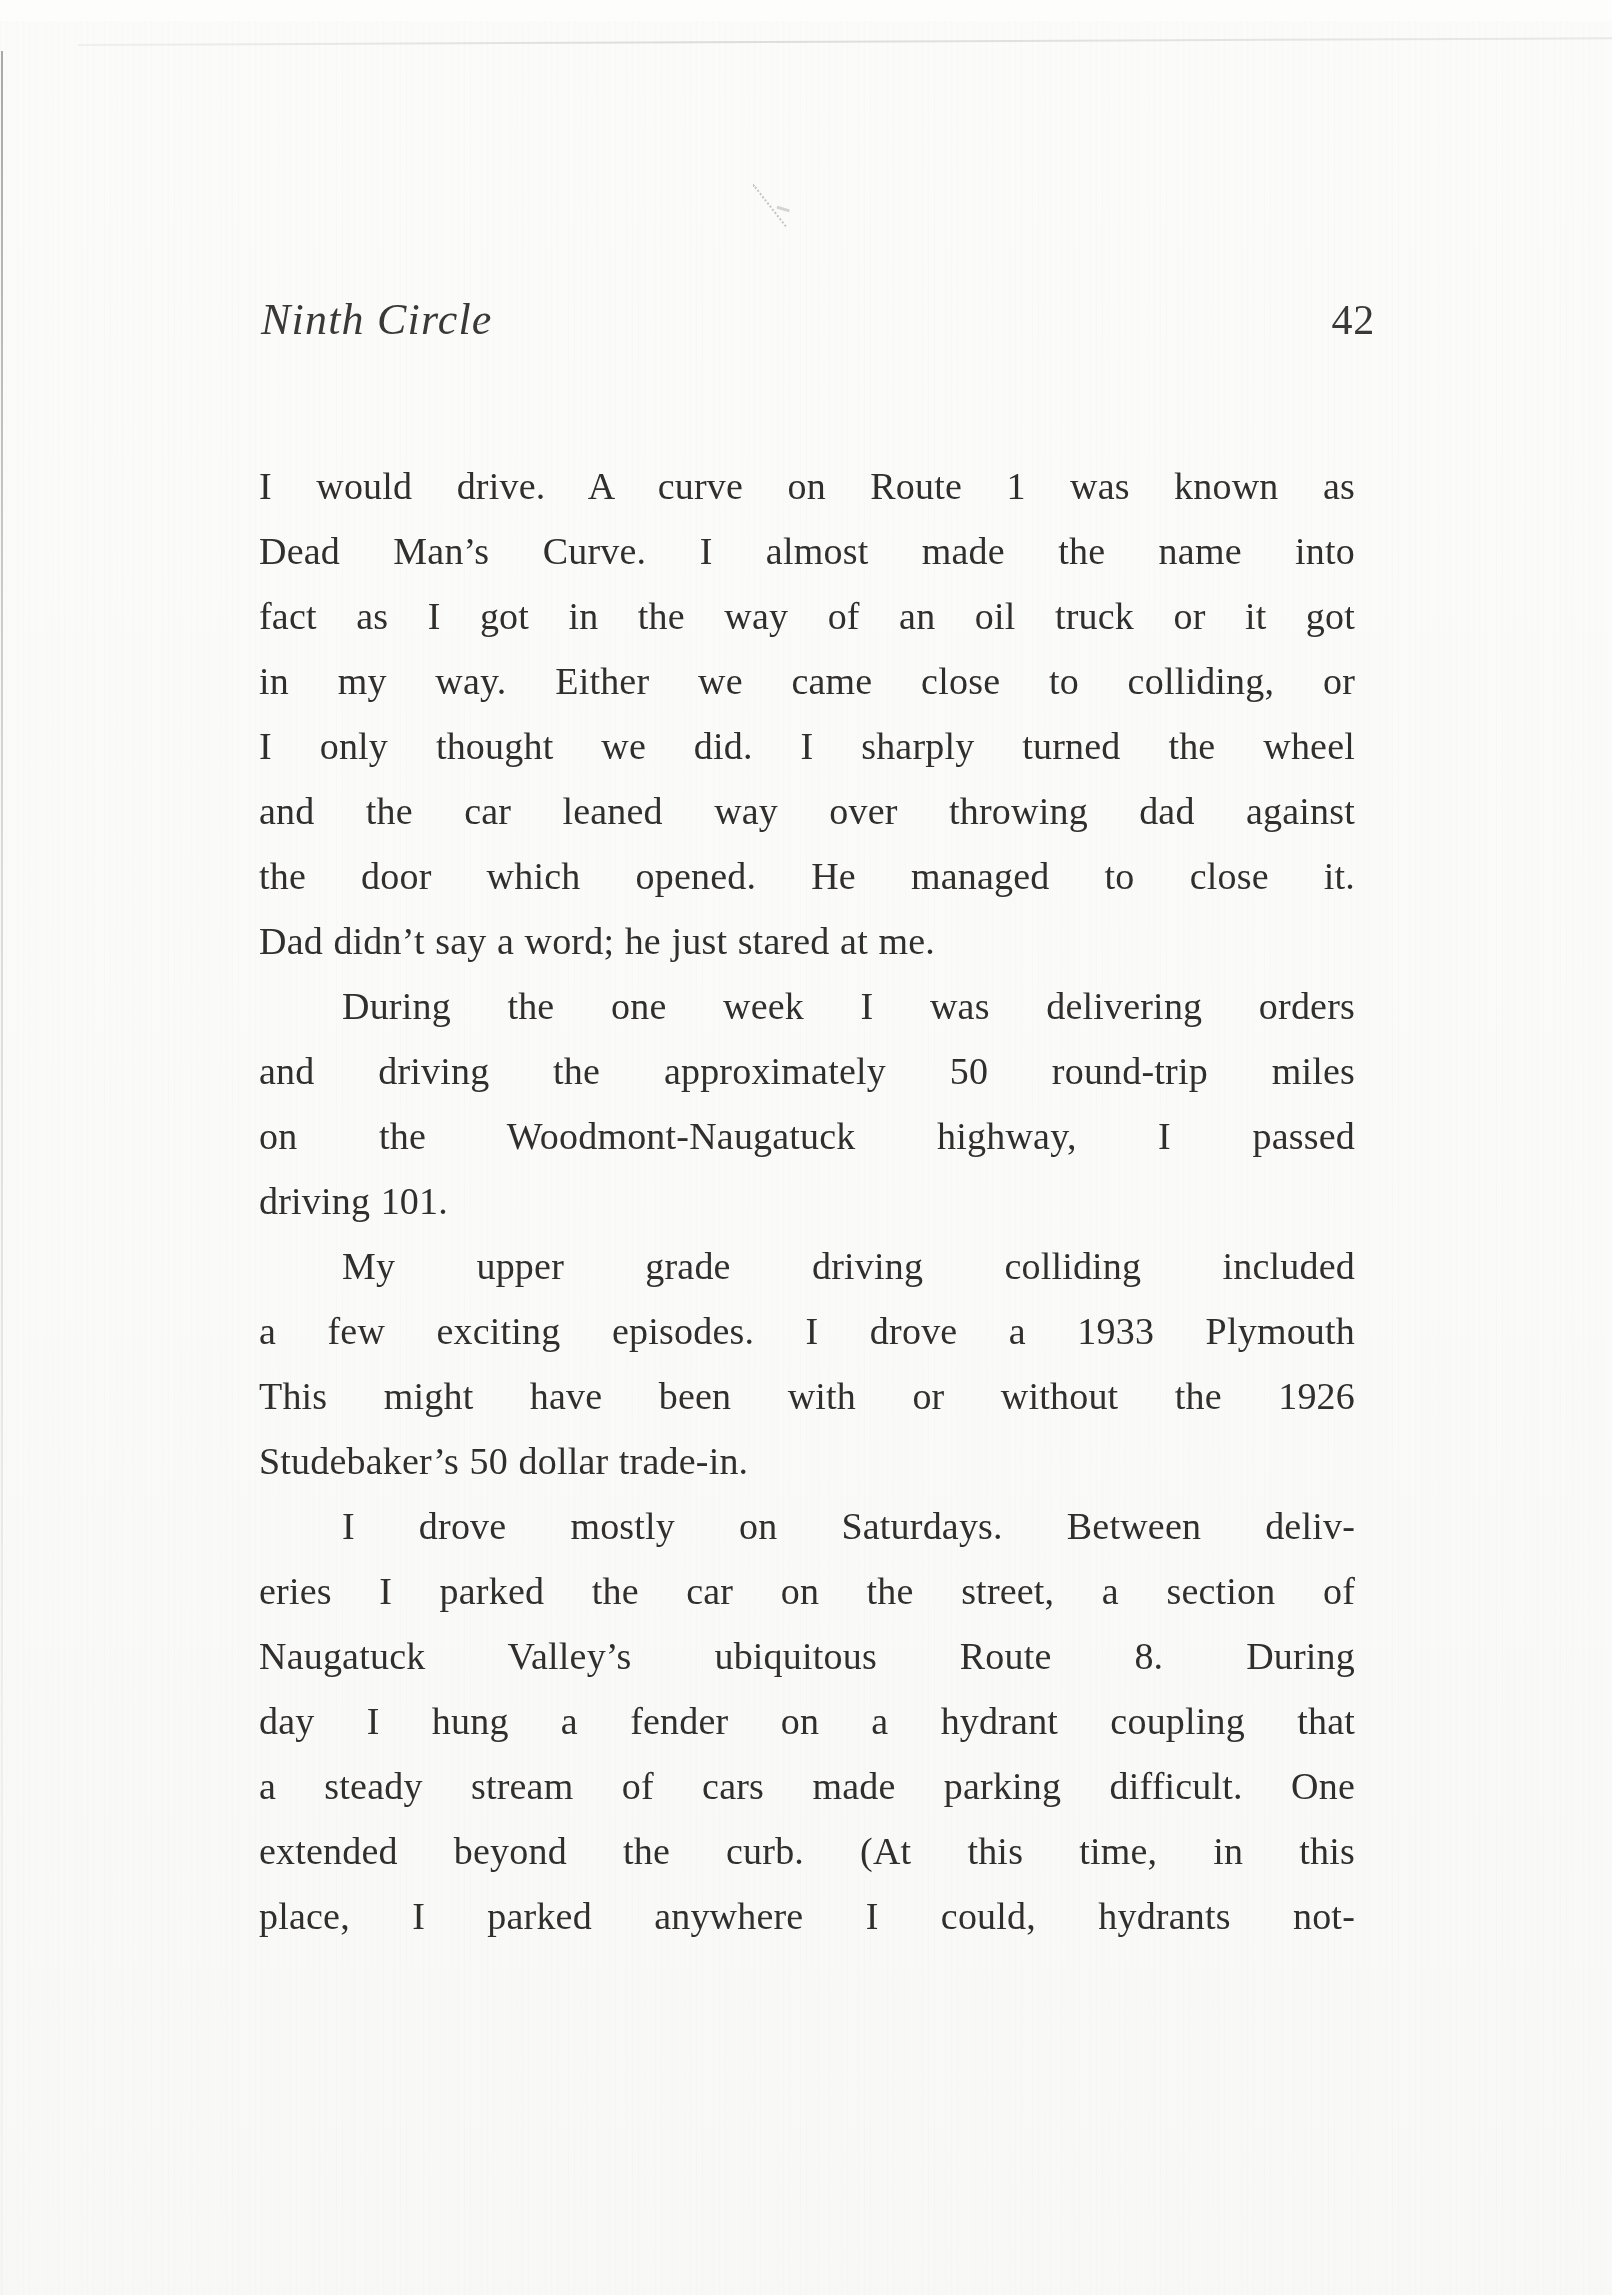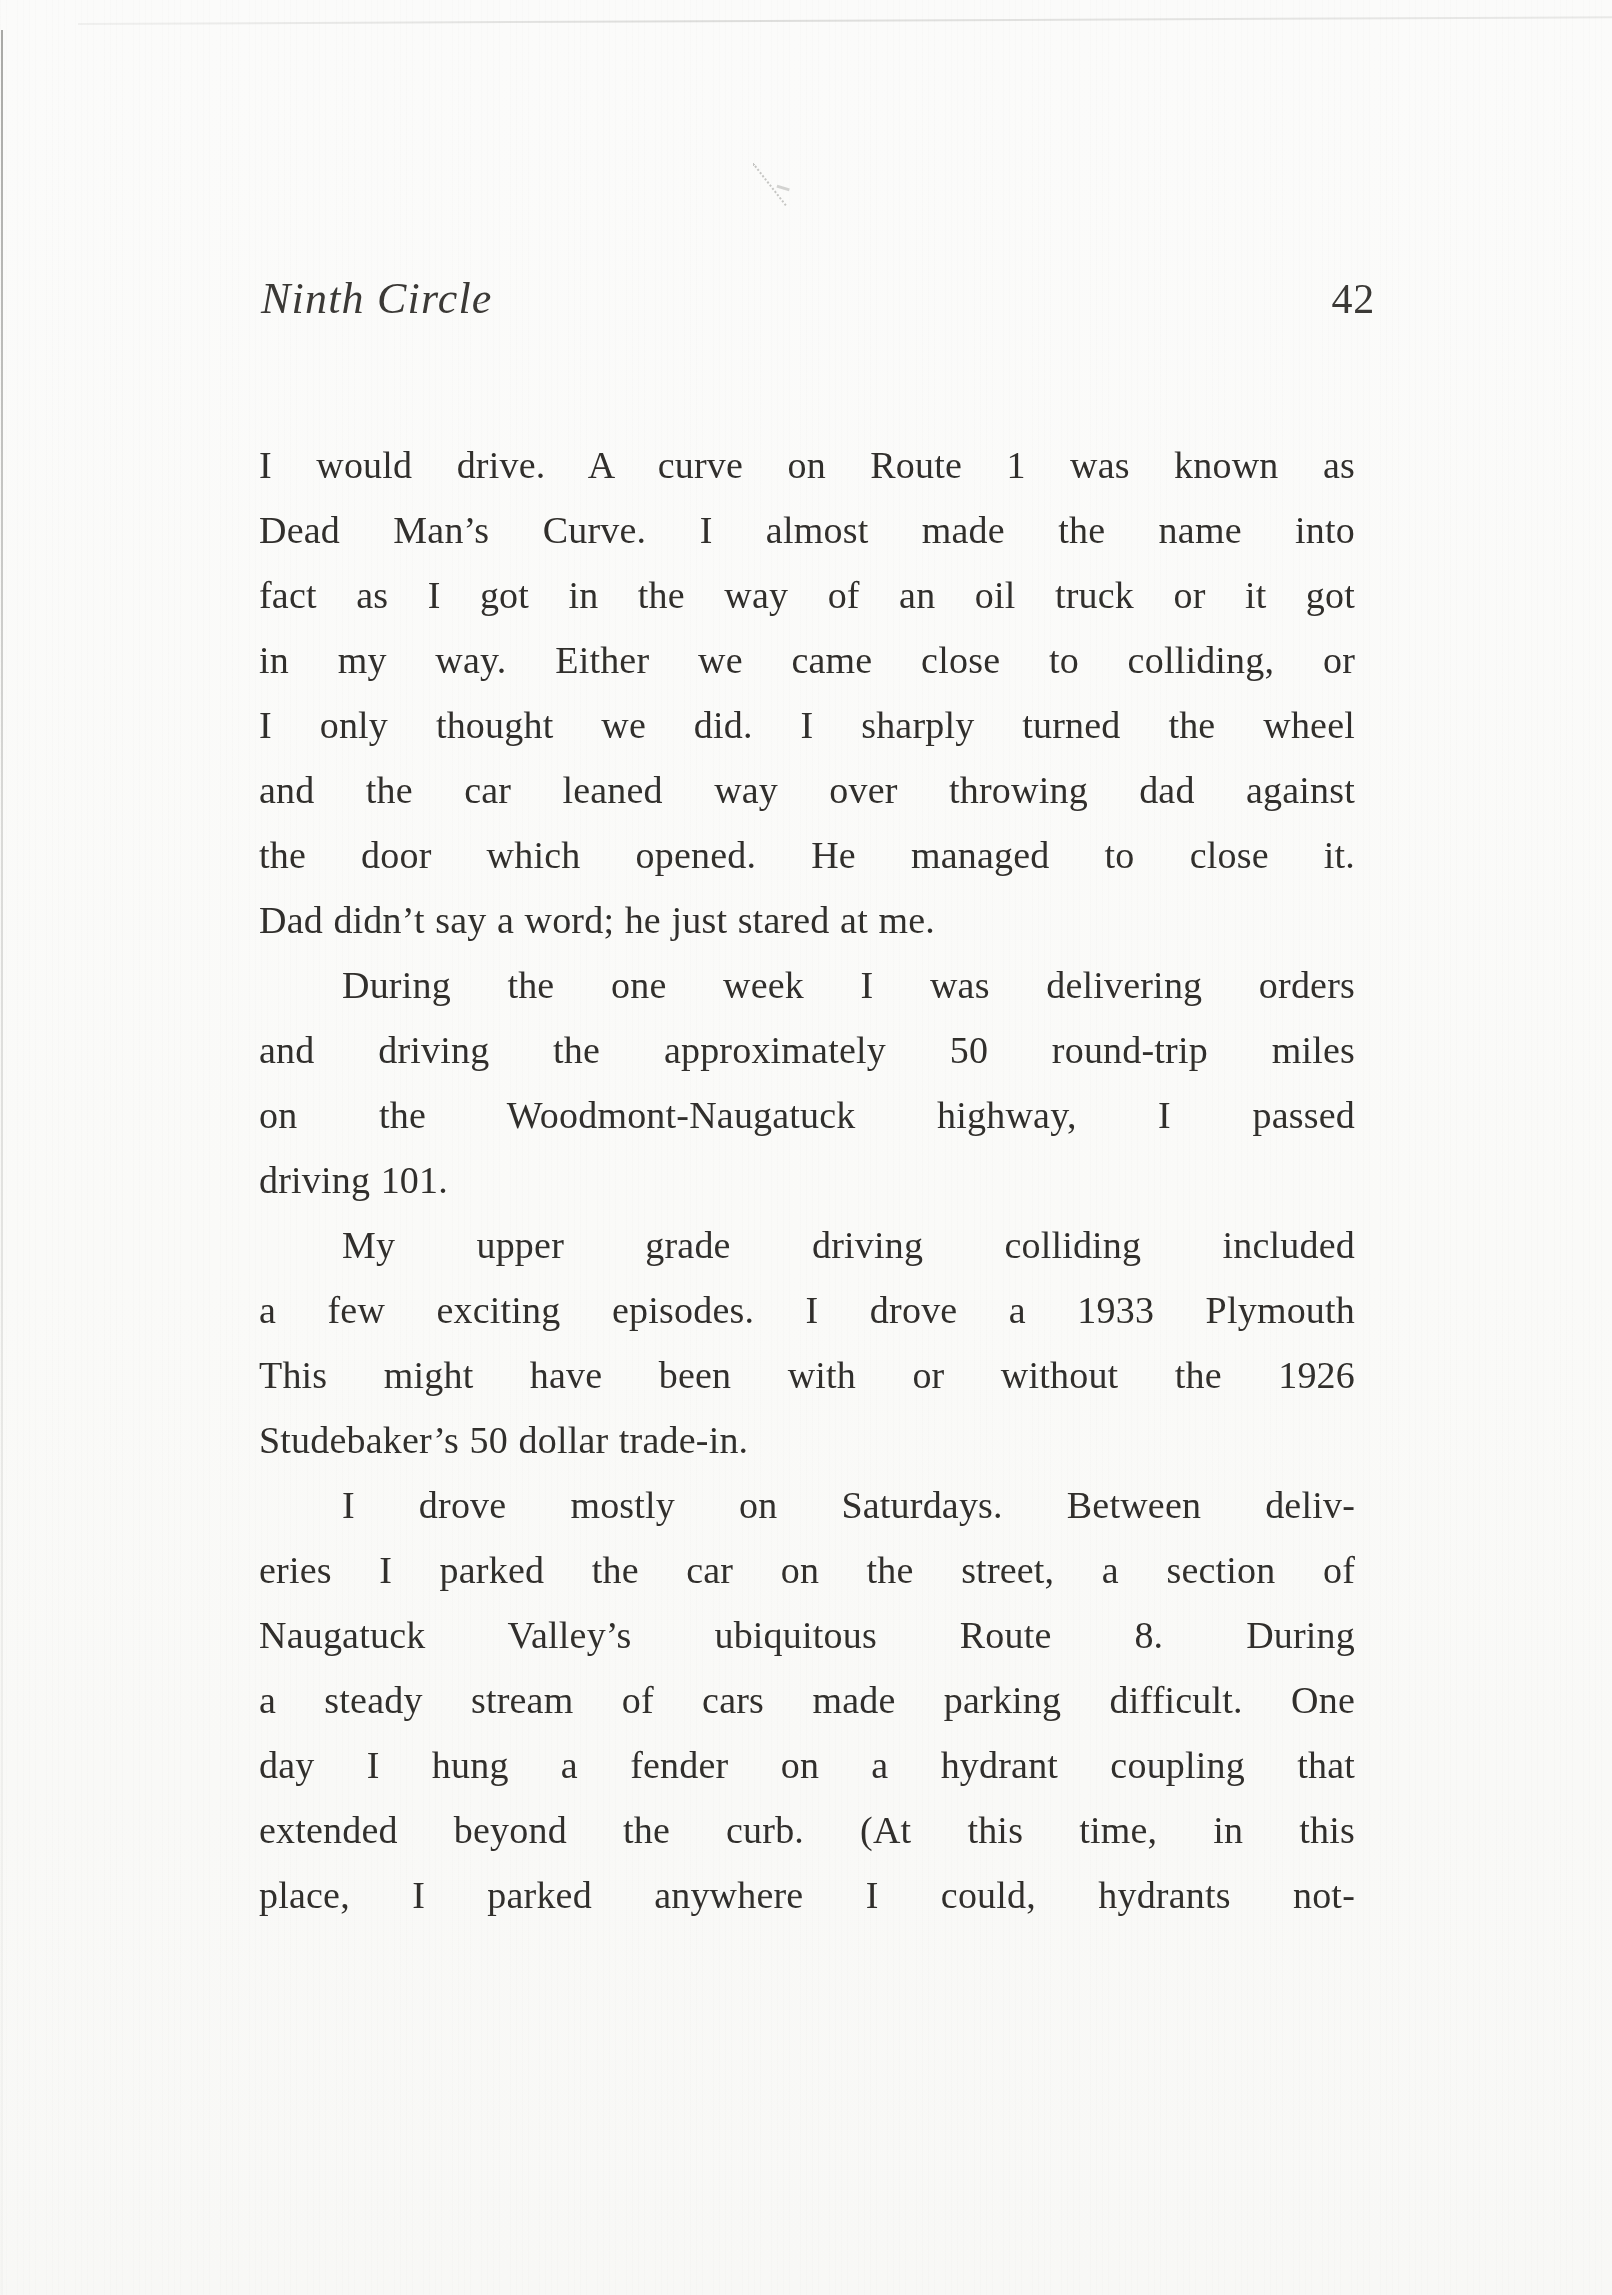--- a/index.html
+++ b/index.html
@@ -7,20 +7,21 @@
     width: 1612px; height: 2295px;
     background: #fdfdfc;
     font-family: "Liberation Serif", serif;
     overflow: hidden;
   }
   .page {
     position: absolute; inset: 0;
     background:
       repeating-linear-gradient(90deg, rgba(90,90,85,0.015) 0 0.8px, rgba(0,0,0,0) 0.8px 5.8px),
       linear-gradient(180deg, #fbfbfa 0%, #fafaf8 55%, #f8f8f6 100%);
+    margin-top: 21px;
   }
   
   .edge-top {
     position: absolute; left: 78px; right: 0; top: 23px; height: 1.6px;
     background: linear-gradient(90deg, rgba(140,140,136,0.10), rgba(150,150,146,0.30) 40%, rgba(150,150,146,0.18));
     transform: rotate(-0.25deg); transform-origin: left center;
   }
   .edge-left {
     position: absolute; left: 0.8px; top: 30px; bottom: 0; width: 2.5px;
     background: linear-gradient(180deg, rgba(100,100,96,0.55), rgba(130,130,126,0.28) 35%, rgba(160,160,156,0.12) 75%, rgba(170,170,166,0.06));
@@ -85,19 +86,19 @@
       <div class="line">and driving the approximately 50 round-trip miles</div>
       <div class="line">on the Woodmont-Naugatuck highway, I passed</div>
       <div class="line no-justify">driving 101.</div>
       <div class="line indent">My upper grade driving colliding included</div>
       <div class="line">a few exciting episodes. I drove a 1933 Plymouth</div>
       <div class="line">This might have been with or without the 1926</div>
       <div class="line no-justify">Studebaker’s 50 dollar trade-in.</div>
       <div class="line indent">I drove mostly on Saturdays. Between deliv-</div>
       <div class="line">eries I parked the car on the street, a section of</div>
       <div class="line">Naugatuck Valley’s ubiquitous Route 8. During</div>
+      <div class="line">day I hung a fender on a hydrant coupling that</div>
       <div class="line">a steady stream of cars made parking difficult. One</div>
-      <div class="line">day I hung a fender on a hydrant coupling that</div>
       <div class="line">extended beyond the curb. (At this time, in this</div>
       <div class="line">place, I parked anywhere I could, hydrants not-</div>
     </div>
 </div>
 
 
 </body></html>

